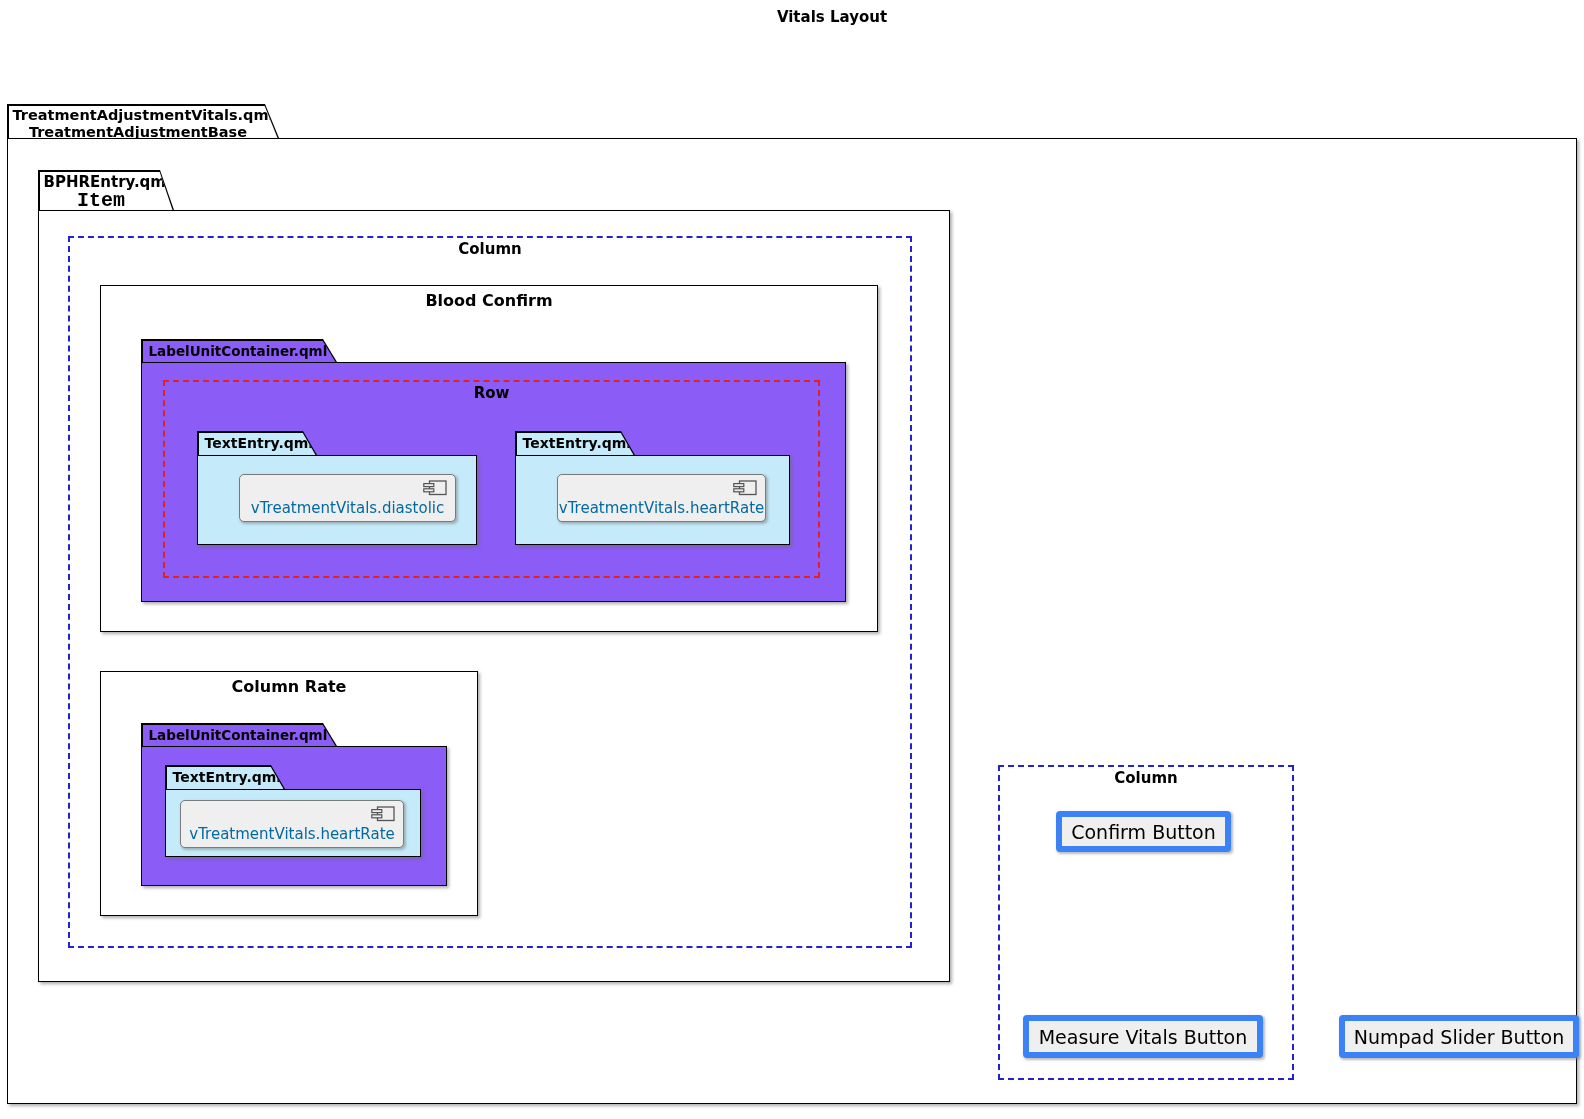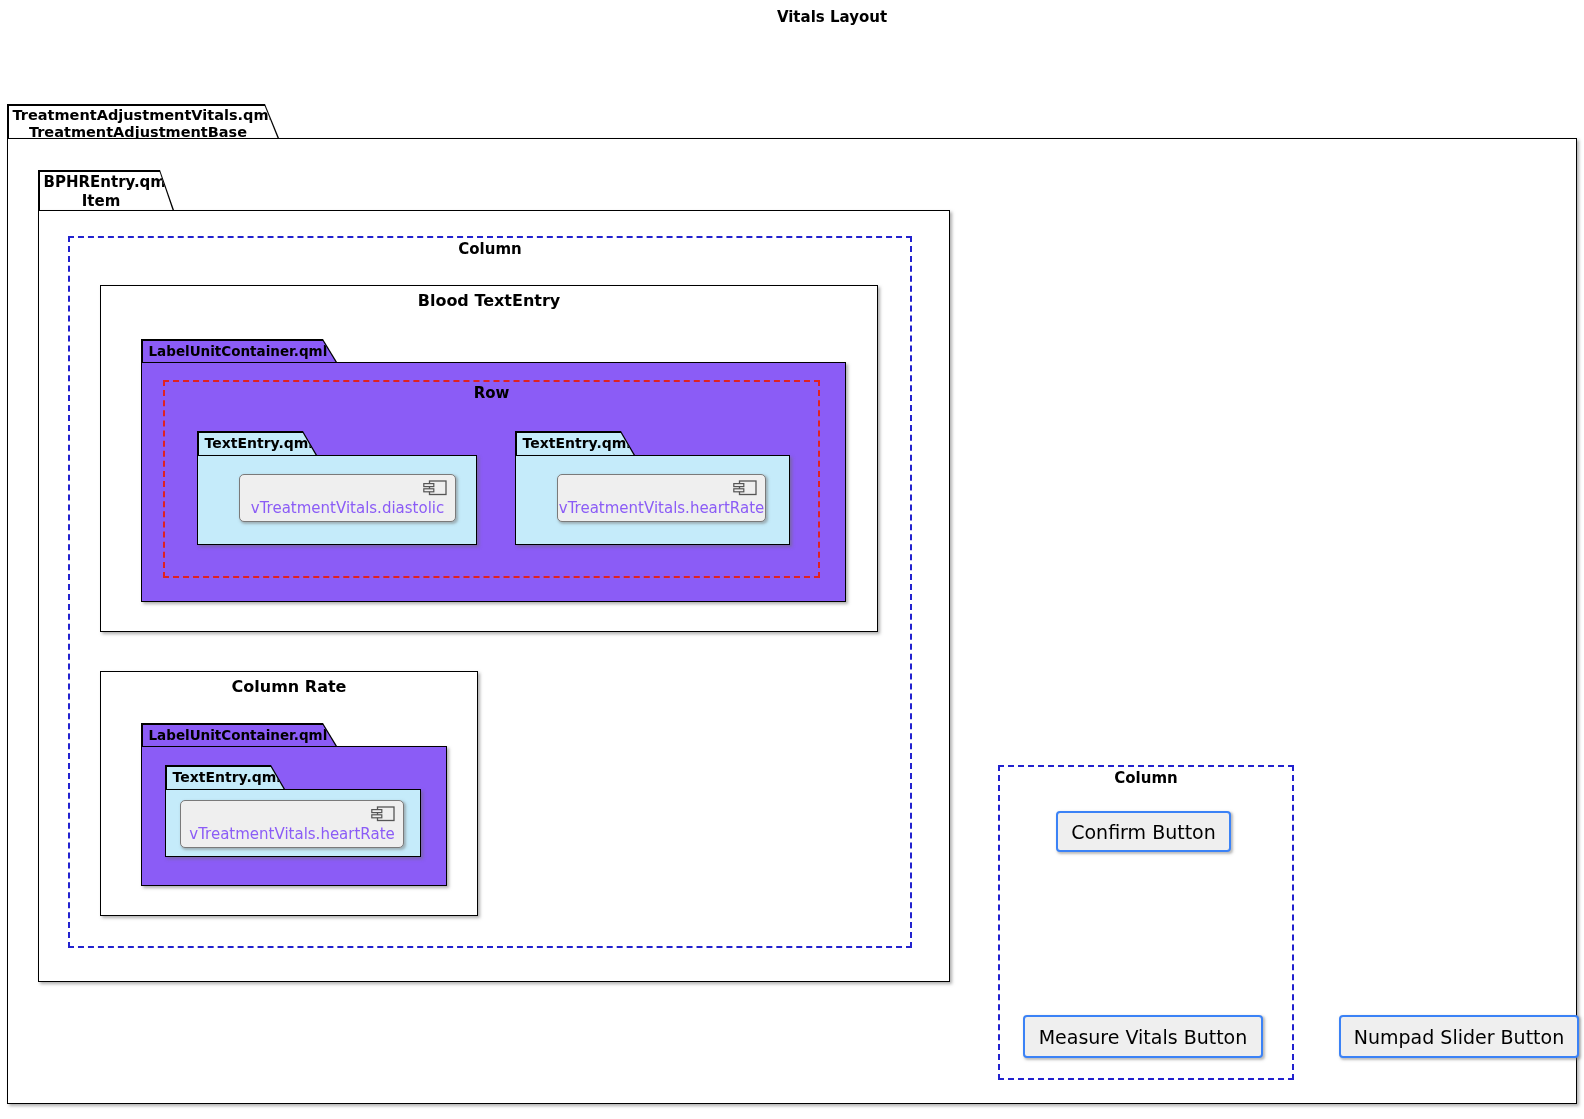--- a/index.html
+++ b/index.html
@@ -33,26 +33,26 @@
   .dash-red{border:2px dashed #E02222;}
   .dash-label{position:absolute;left:0;right:0;top:2px;text-align:center;font-weight:bold;font-size:15px;}
 
   .component{
     border:1px solid #7a7a7a;border-radius:5px;background:#EFEFEF;
     box-shadow:1.5px 1.5px 2.5px rgba(120,120,120,.5);
   }
   .component .comp-label{
     position:absolute;left:0;right:0;top:20px;bottom:0;
     display:flex;align-items:center;justify-content:center;
-    font-size:15px;color:#8b5cf6;white-space:nowrap;
+    font-size:15px;color:#0369a1;white-space:nowrap;
   }
   .comp-icon{position:absolute;top:5px;right:8px;width:24px;height:16px;}
 
   .ui-button{
-    border:2px solid #3b82f6;border-radius:4px;background:#EFEFEF;
+    border:6px solid #3b82f6;border-radius:4px;background:#EFEFEF;
     box-shadow:1.5px 1.5px 2.5px rgba(120,120,120,.5);
     display:flex;align-items:center;justify-content:center;
     font-size:19px;white-space:nowrap;
   }
 </style>
 </head>
 <body>
 
 <div class="abs page-title">Vitals Layout</div>
 
@@ -60,31 +60,31 @@
   <div class="tab-fill">
     <span class="two-line">TreatmentAdjustmentVitals.qml</span>
     <span class="two-line">TreatmentAdjustmentBase</span>
   </div>
 </div>
 <div class="abs body-box" style="left:7px;top:138px;width:1570px;height:966px;"></div>
 
 <div class="abs tab" style="left:38px;top:170px;width:136px;height:40px;">
   <div class="tab-fill">
     <span class="two-line" style="font-size:15px;line-height:18px;">BPHREntry.qml</span>
-    <span class="two-line" style="font-size:15px;line-height:18px;">Item</span>
+    <span class="two-line" style="font-size:20px;line-height:18px;font-family:Liberation Mono, monospace;">Item</span>
   </div>
 </div>
 <div class="abs body-box" style="left:38px;top:210px;width:912px;height:772px;"></div>
 
 <div class="abs dash-blue" style="left:68px;top:236px;width:844px;height:712px;">
   <div class="dash-label">Column</div>
 </div>
 
 <div class="abs titled-box" style="left:100px;top:285px;width:778px;height:347px;">
-  <div class="box-title">Blood TextEntry</div>
+  <div class="box-title">Blood Confirm</div>
 </div>
 
 <div class="abs tab" style="left:141px;top:339px;width:196px;height:23px;">
   <div class="tab-fill fill-azure">
     <span class="one-line" style="font-size:13.5px;">LabelUnitContainer.qml</span>
   </div>
 </div>
 <div class="abs body-box fill-azure" style="left:141px;top:362px;width:705px;height:240px;"></div>
 
 <div class="abs dash-red" style="left:163px;top:380px;width:657px;height:198px;">

